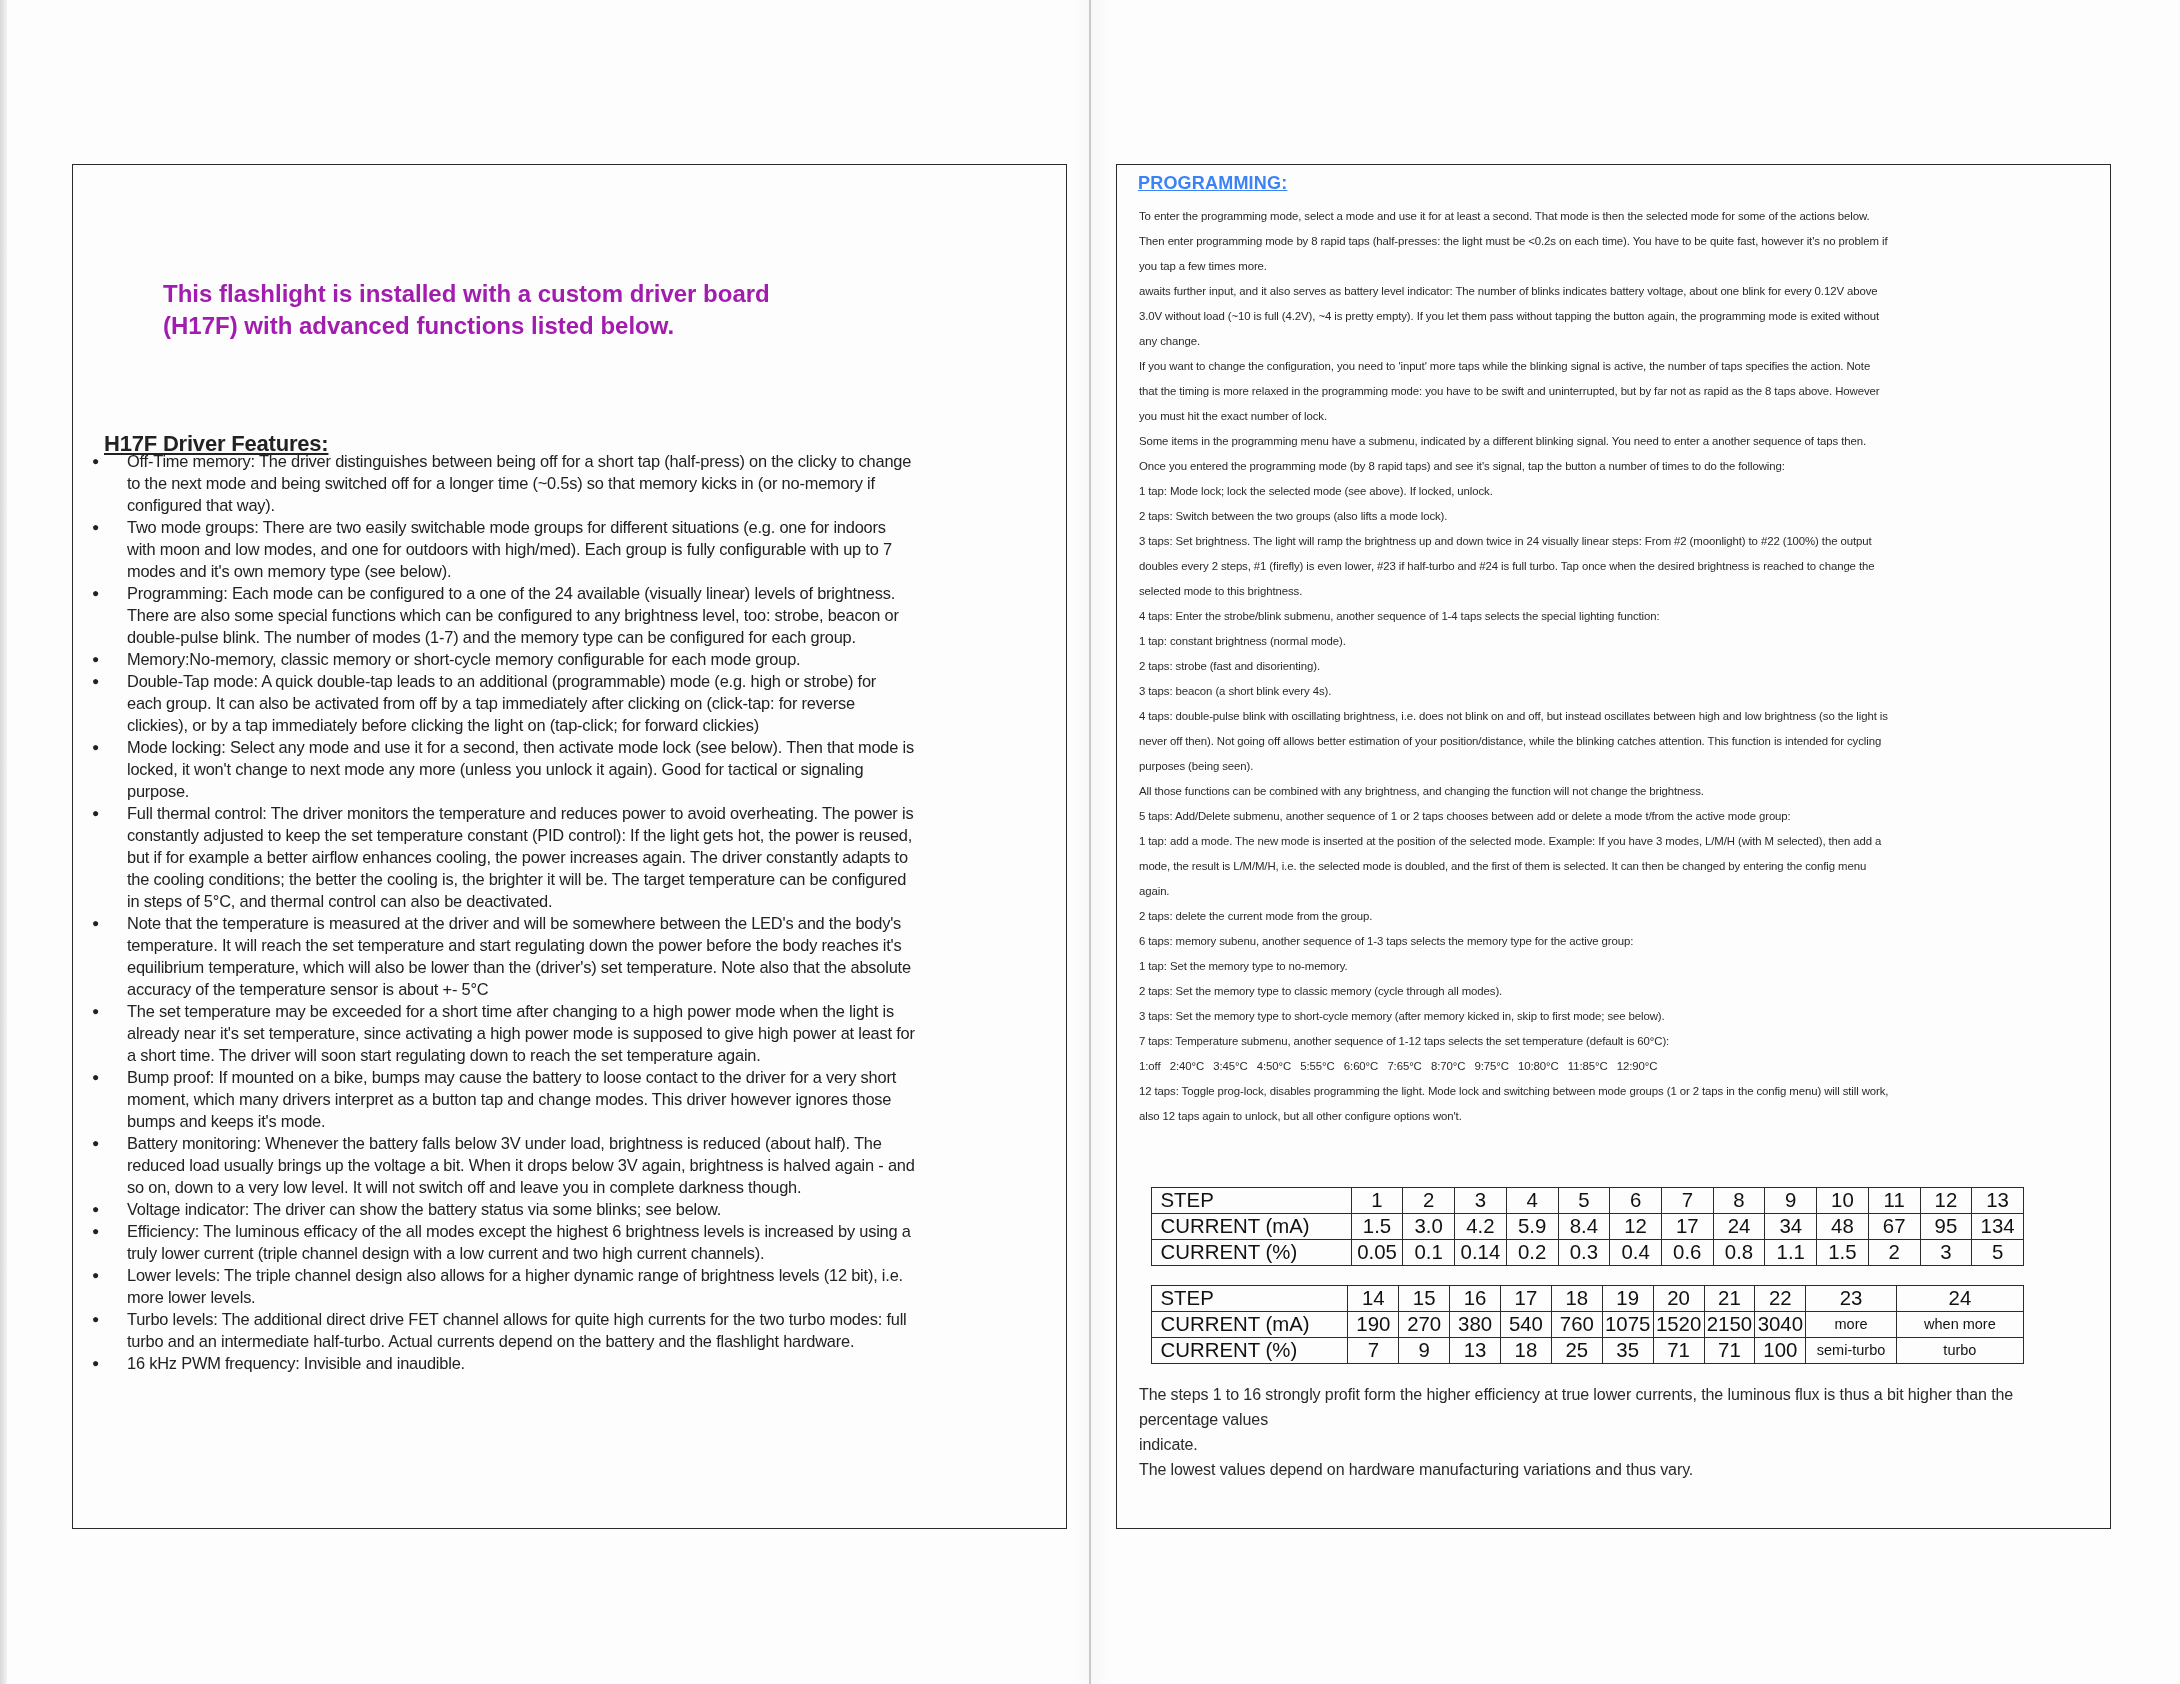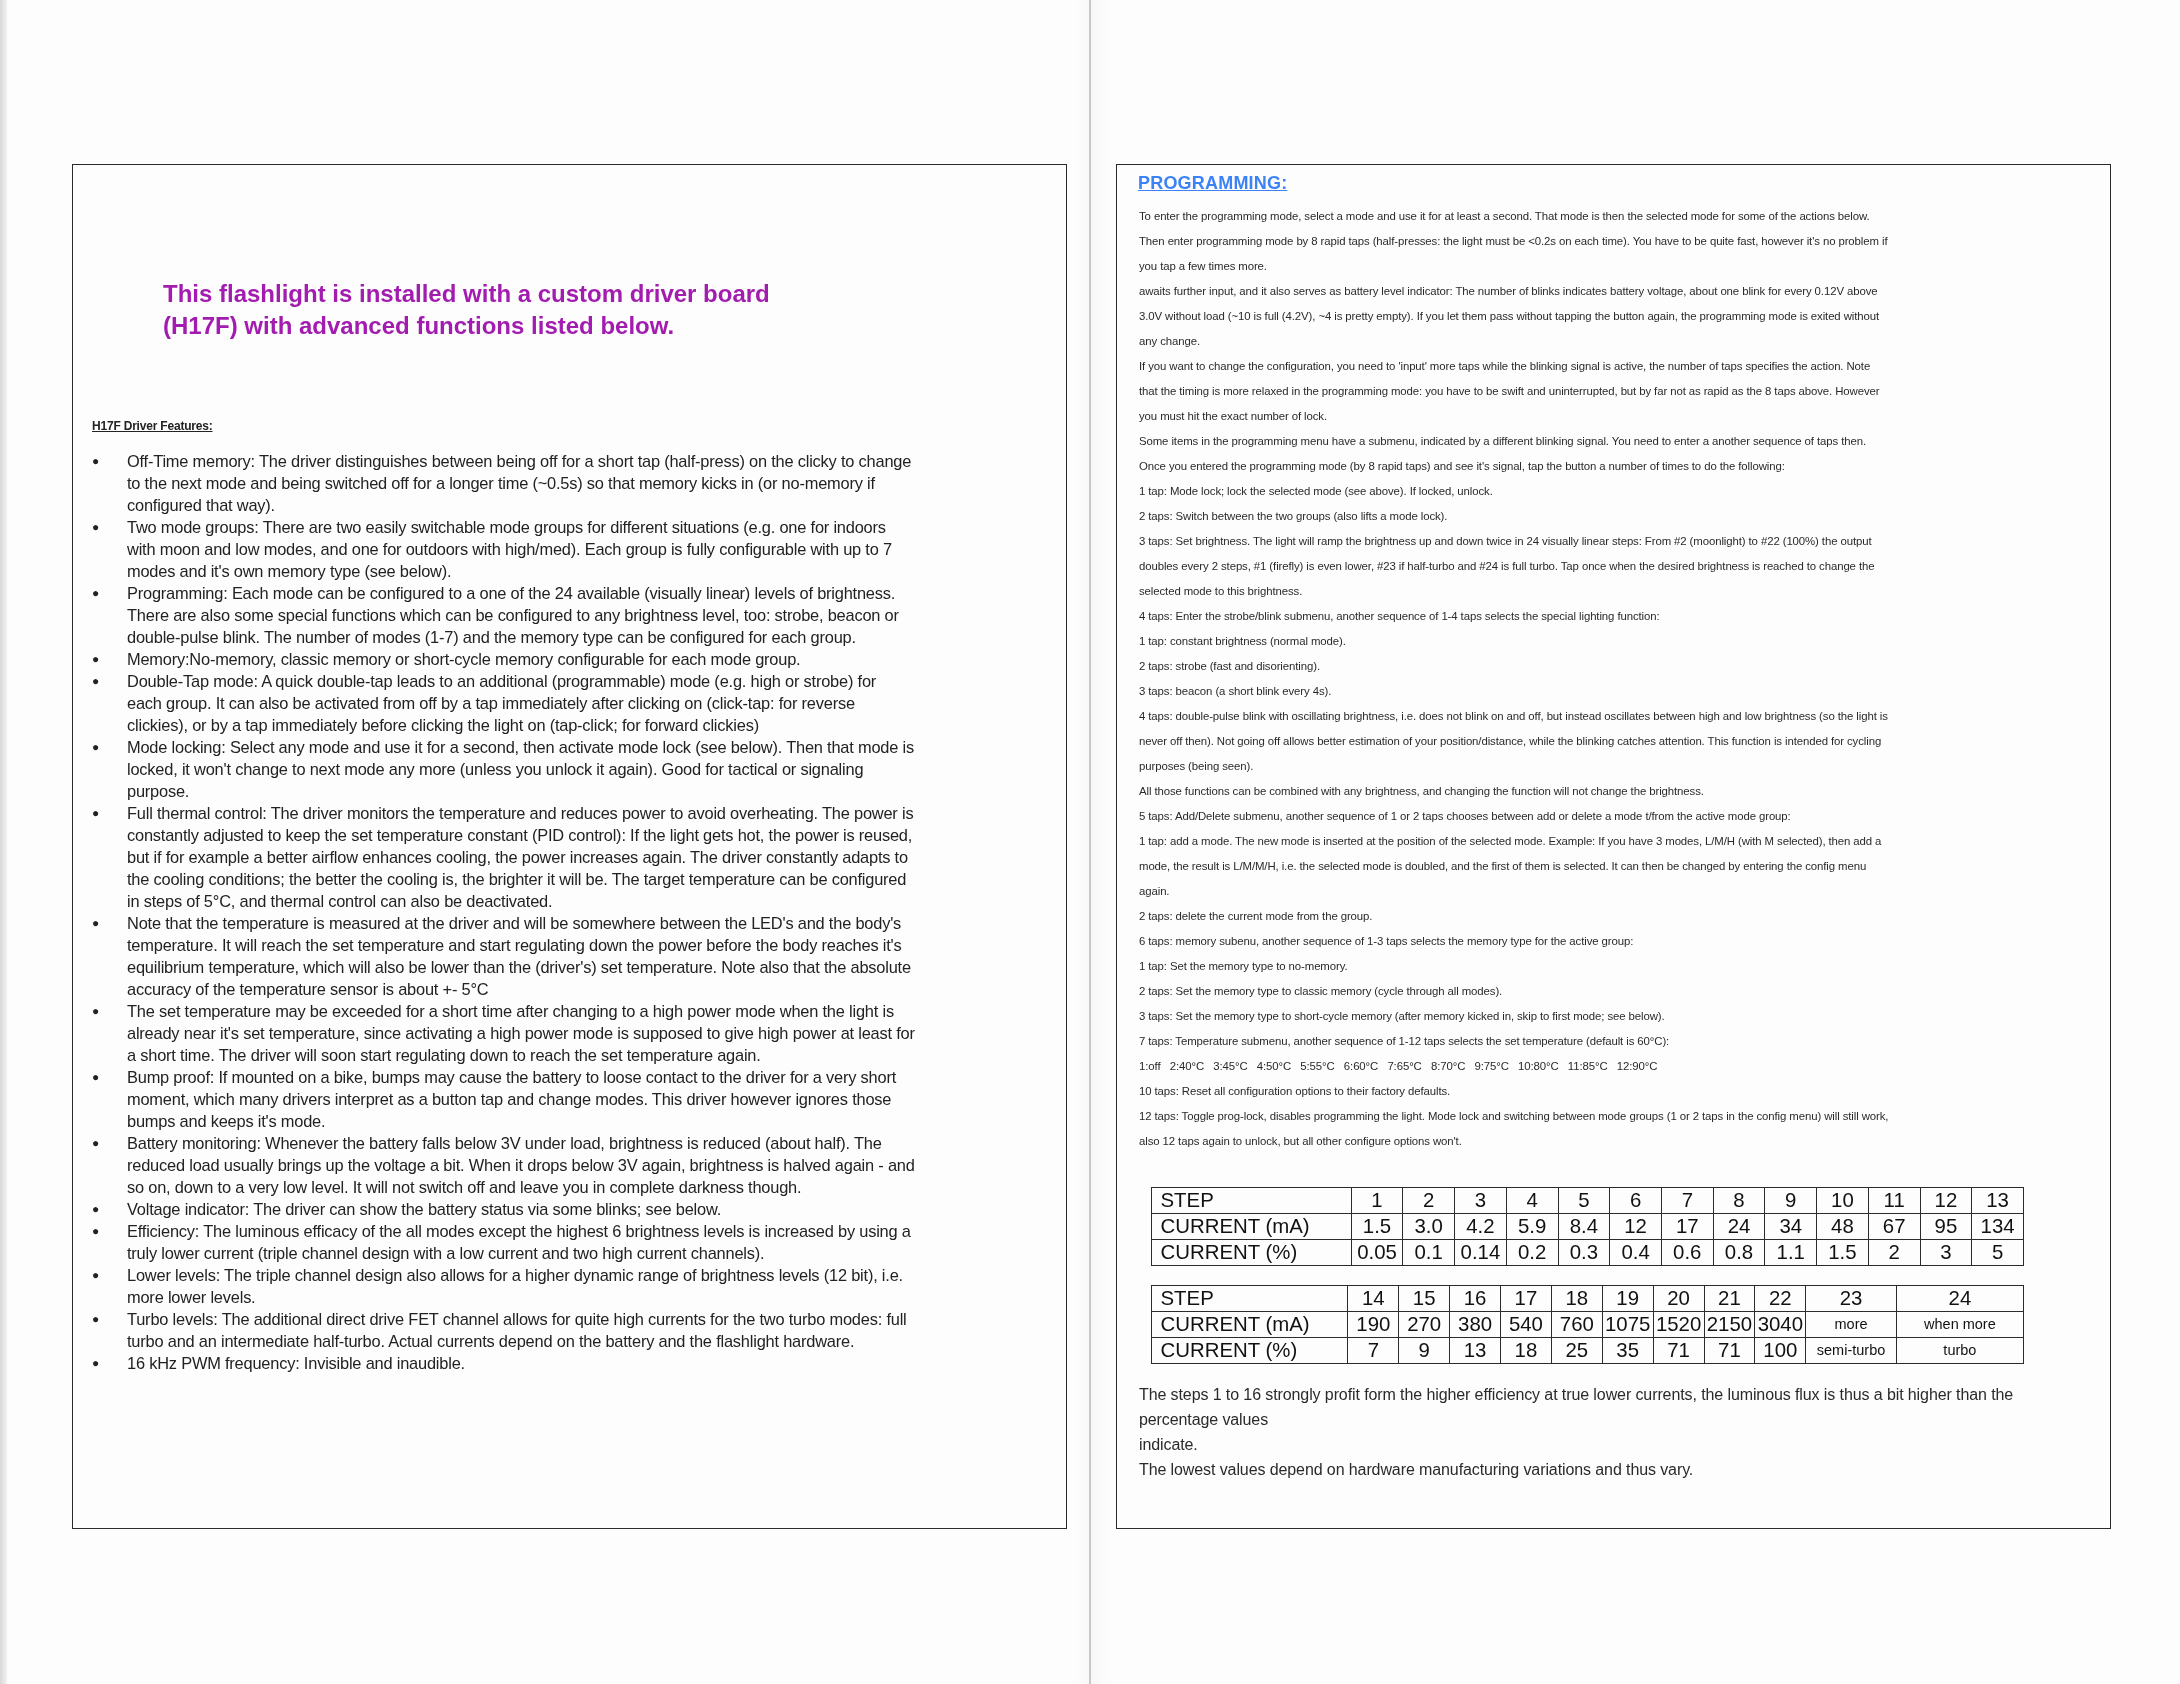--- a/index.html
+++ b/index.html
@@ -28,21 +28,21 @@
   #left-panel { left: 72px; top: 164px; width: 995px; height: 1365px; }
   #right-panel { left: 1116px; top: 164px; width: 995px; height: 1365px; }
 
   .main-title {
     position: absolute; left: 151px; top: 266px; width: 767px;
     font-family: "Liberation Sans", sans-serif; font-weight: bold;
     font-size: 24px; line-height: 31.5px; color: #a21caf; margin: 12px;
   }
   .features-heading {
     position: absolute; left: 92px; top: 419px;
-    font-size: 12px; text-decoration: underline; color: #222; margin: 0;
+    font-size: 22px; text-decoration: underline; color: #222; margin: 12px;
     letter-spacing: -0.2px;
   }
   .features-list {
     position: absolute; left: 92px; top: 450px; width: 946px;
     margin: 0; padding: 0; list-style: none;
     font-size: 16.4px; line-height: 22px; color: #222;
     letter-spacing: -0.2px;
   }
   .features-list li {
     position: relative; padding-left: 35px;
@@ -150,21 +150,20 @@
     <p>1 tap: add a mode. The new mode is inserted at the position of the selected mode. Example: If you have 3 modes, L/M/H (with M selected), then add a</p>
     <p>mode, the result is L/M/M/H, i.e. the selected mode is doubled, and the first of them is selected. It can then be changed by entering the config menu</p>
     <p>again.</p>
     <p>2 taps: delete the current mode from the group.</p>
     <p>6 taps: memory subenu, another sequence of 1-3 taps selects the memory type for the active group:</p>
     <p>1 tap: Set the memory type to no-memory.</p>
     <p>2 taps: Set the memory type to classic memory (cycle through all modes).</p>
     <p>3 taps: Set the memory type to short-cycle memory (after memory kicked in, skip to first mode; see below).</p>
     <p>7 taps: Temperature submenu, another sequence of 1-12 taps selects the set temperature (default is 60°C):</p>
     <p style="white-space: pre;">1:off   2:40°C   3:45°C   4:50°C   5:55°C   6:60°C   7:65°C   8:70°C   9:75°C   10:80°C   11:85°C   12:90°C</p>
-    <p>10 taps: Reset all configuration options to their factory defaults.</p>
     <p>12 taps: Toggle prog-lock, disables programming the light. Mode lock and switching between mode groups (1 or 2 taps in the config menu) will still work,</p>
     <p>also 12 taps again to unlock, but all other configure options won't.</p>
   </div>
 
 <table class="steps" id="table-1">
   <colgroup id="cg-1">
       <col style="width: 193px;">
       <col style="width: 50px;">
       <col style="width: 50px;">
       <col style="width: 50px;">

